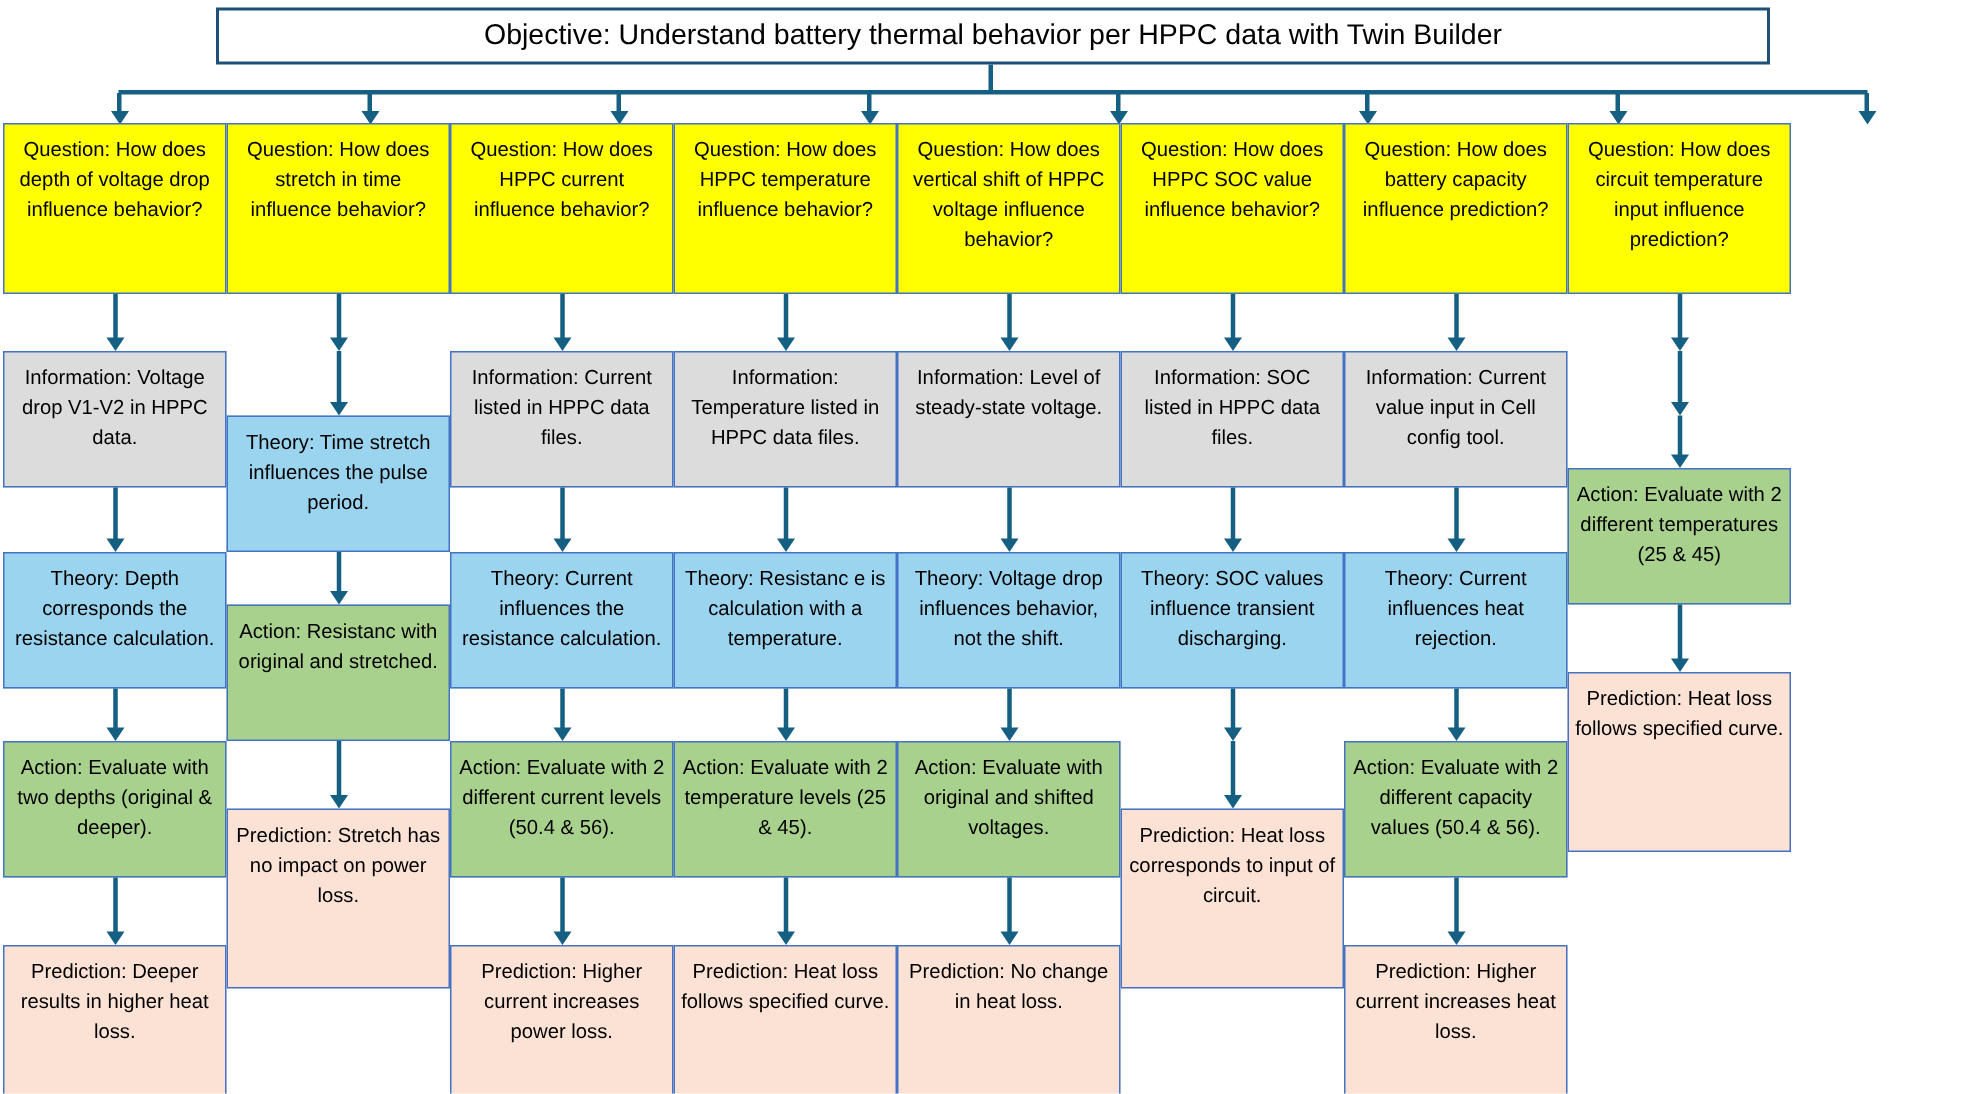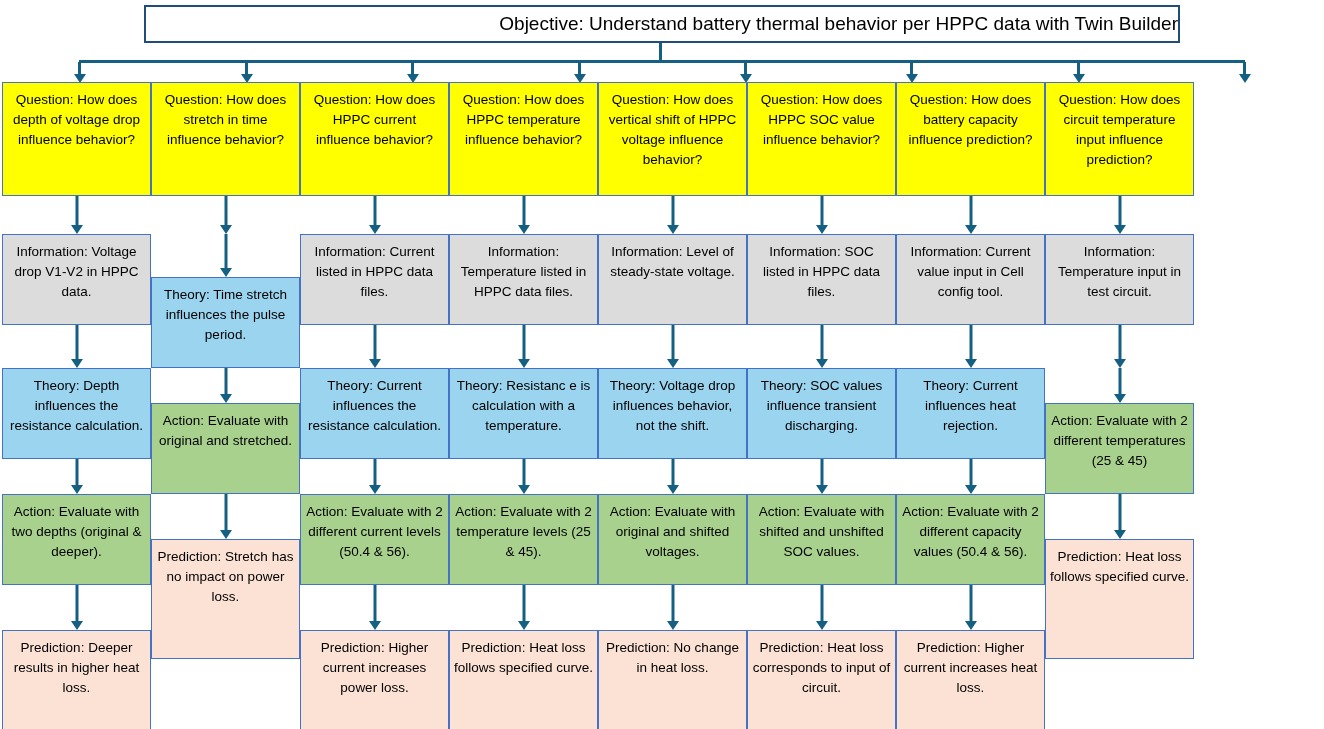--- a/index.html
+++ b/index.html
@@ -19,21 +19,21 @@
     background: #ffffff;
     font-family: "Liberation Sans", sans-serif;
     color: #000;
   }
   .canvas { position: relative; width: 1324px; height: 729px; overflow: hidden; background:#fff; }
 
   .title-box {
     position: absolute; left: 144px; top: 5px; width: 1036px; height: 38px;
     border: 2px solid var(--title_border);
     background: #fff;
-    display: flex; align-items: center; justify-content: flex-end;
+    display: flex; align-items: center; justify-content: center;
     font-size: 19px;
   }
 
   
   .connector { position: absolute; left: 0; top: 43px; width: 1324px; height: 39px; }
   .stem { position: absolute; left: 659px; top: 0; width: 3px; height: 18px; background: var(--connector); }
   .rail { position: absolute; left: 79px; right: 79px; top: 17px; height: 3px; background: var(--connector); }
   .drop { position: absolute; top: 19px; width: 3px; height: 12px; background: var(--connector); }
   .drop::after {
     content: ''; position: absolute; top: 12px; left: 50%; transform: translateX(-50%);
@@ -93,34 +93,34 @@
     <div class="drop" style="left:1243px"></div>
   </div>
 
   <div class="cols">
 
     <div class="col">
       <div class="box q">Question: How does depth of voltage drop  influence behavior?</div>
       <div class="varrow g1"></div>
       <div class="box i">Information: Voltage drop V1-V2 in HPPC data.</div>
       <div class="varrow g2"></div>
-      <div class="box t">Theory: Depth influences the resistance calculation.</div>
+      <div class="box t">Theory: Depth corresponds the resistance calculation.</div>
       <div class="varrow g3"></div>
       <div class="box a">Action: Evaluate with two depths (original &amp; deeper).</div>
       <div class="varrow g4"></div>
       <div class="box p">Prediction: Deeper results in higher heat loss.</div>
     </div>
 
     <div class="col">
       <div class="box q">Question: How does stretch in time influence behavior?</div>
       <div class="varrow g1"></div>
       <div class="varrow g2"></div>
       <div class="box t">Theory: Time stretch influences the pulse period.</div>
       <div class="varrow g3"></div>
-      <div class="box a">Action: Evaluate with original and stretched.</div>
+      <div class="box a">Action: Resistanc with original and stretched.</div>
       <div class="varrow g4"></div>
       <div class="box p">Prediction: Stretch has no impact on power loss.</div>
     </div>
 
     <div class="col">
       <div class="box q">Question: How does HPPC current influence behavior?</div>
       <div class="varrow g1"></div>
       <div class="box i">Information: Current listed in HPPC data files.</div>
       <div class="varrow g2"></div>
       <div class="box t">Theory: Current influences the resistance calculation.</div>
@@ -154,41 +154,39 @@
       <div class="box p">Prediction: No change in heat loss.</div>
     </div>
 
     <div class="col">
       <div class="box q">Question: How does HPPC SOC value influence behavior?</div>
       <div class="varrow g1"></div>
       <div class="box i">Information: SOC listed in HPPC data files.</div>
       <div class="varrow g2"></div>
       <div class="box t">Theory: SOC values influence transient discharging.</div>
       <div class="varrow g3"></div>
-      <div class="box a">Action: Evaluate with shifted and unshifted SOC values.</div>
       <div class="varrow g4"></div>
       <div class="box p">Prediction: Heat loss corresponds to input of circuit.</div>
     </div>
 
     <div class="col">
       <div class="box q">Question: How does battery capacity influence prediction?</div>
       <div class="varrow g1"></div>
       <div class="box i">Information: Current value input in Cell config tool.</div>
       <div class="varrow g2"></div>
       <div class="box t">Theory: Current influences heat rejection.</div>
       <div class="varrow g3"></div>
       <div class="box a">Action: Evaluate with 2 different capacity values (50.4 &amp; 56).</div>
       <div class="varrow g4"></div>
       <div class="box p">Prediction: Higher current increases heat loss.</div>
     </div>
 
     <div class="col">
       <div class="box q">Question: How does circuit temperature input  influence prediction?</div>
       <div class="varrow g1"></div>
-      <div class="box i">Information: Temperature input in test circuit.</div>
       <div class="varrow g2"></div>
       <div class="varrow g3"></div>
       <div class="box a">Action: Evaluate with 2 different temperatures (25 &amp; 45)</div>
       <div class="varrow g4"></div>
       <div class="box p">Prediction: Heat loss follows specified curve.</div>
     </div>
 
   </div>
 </div>
 

